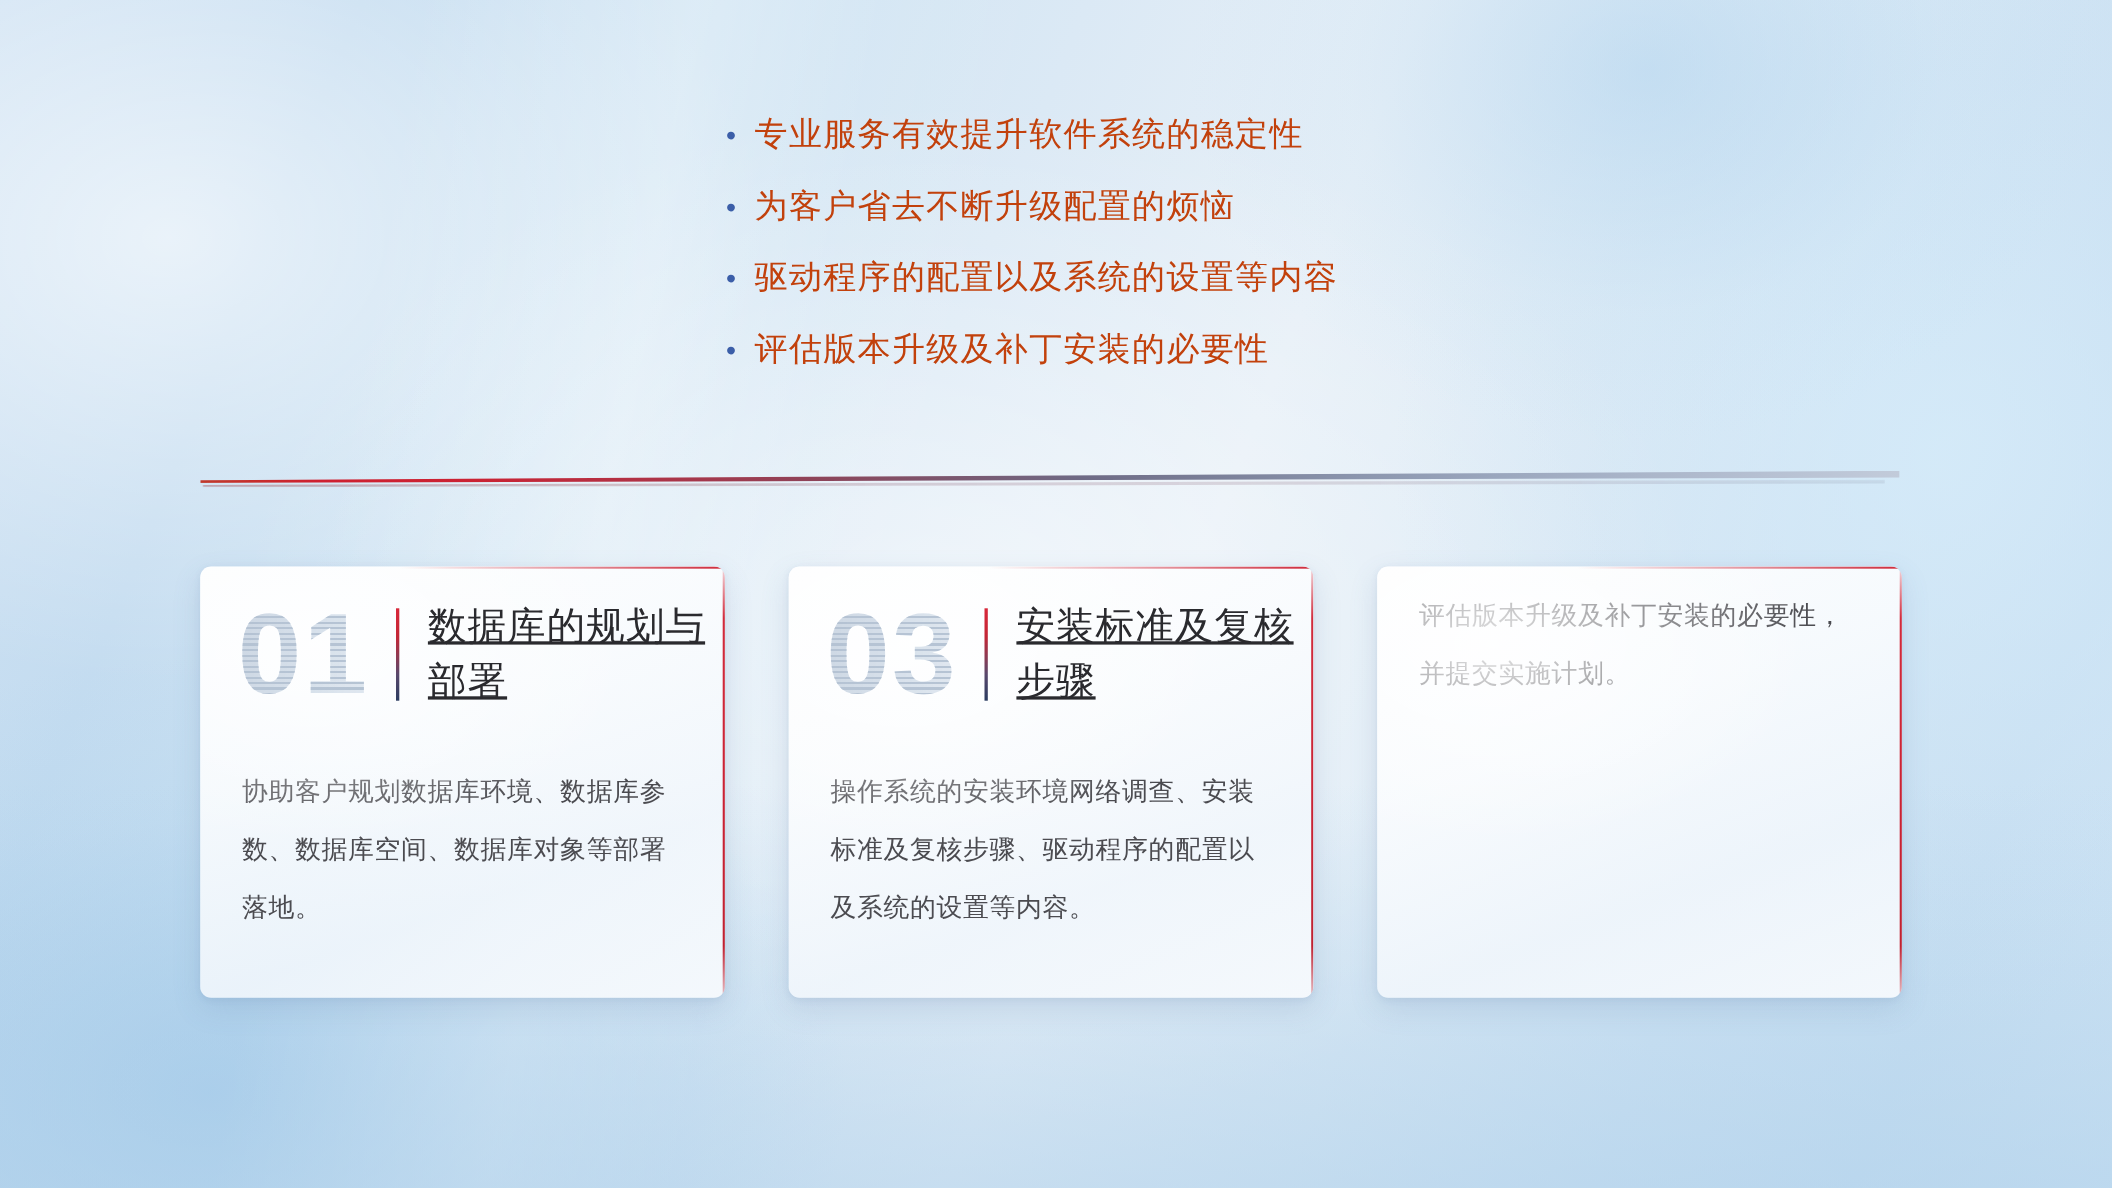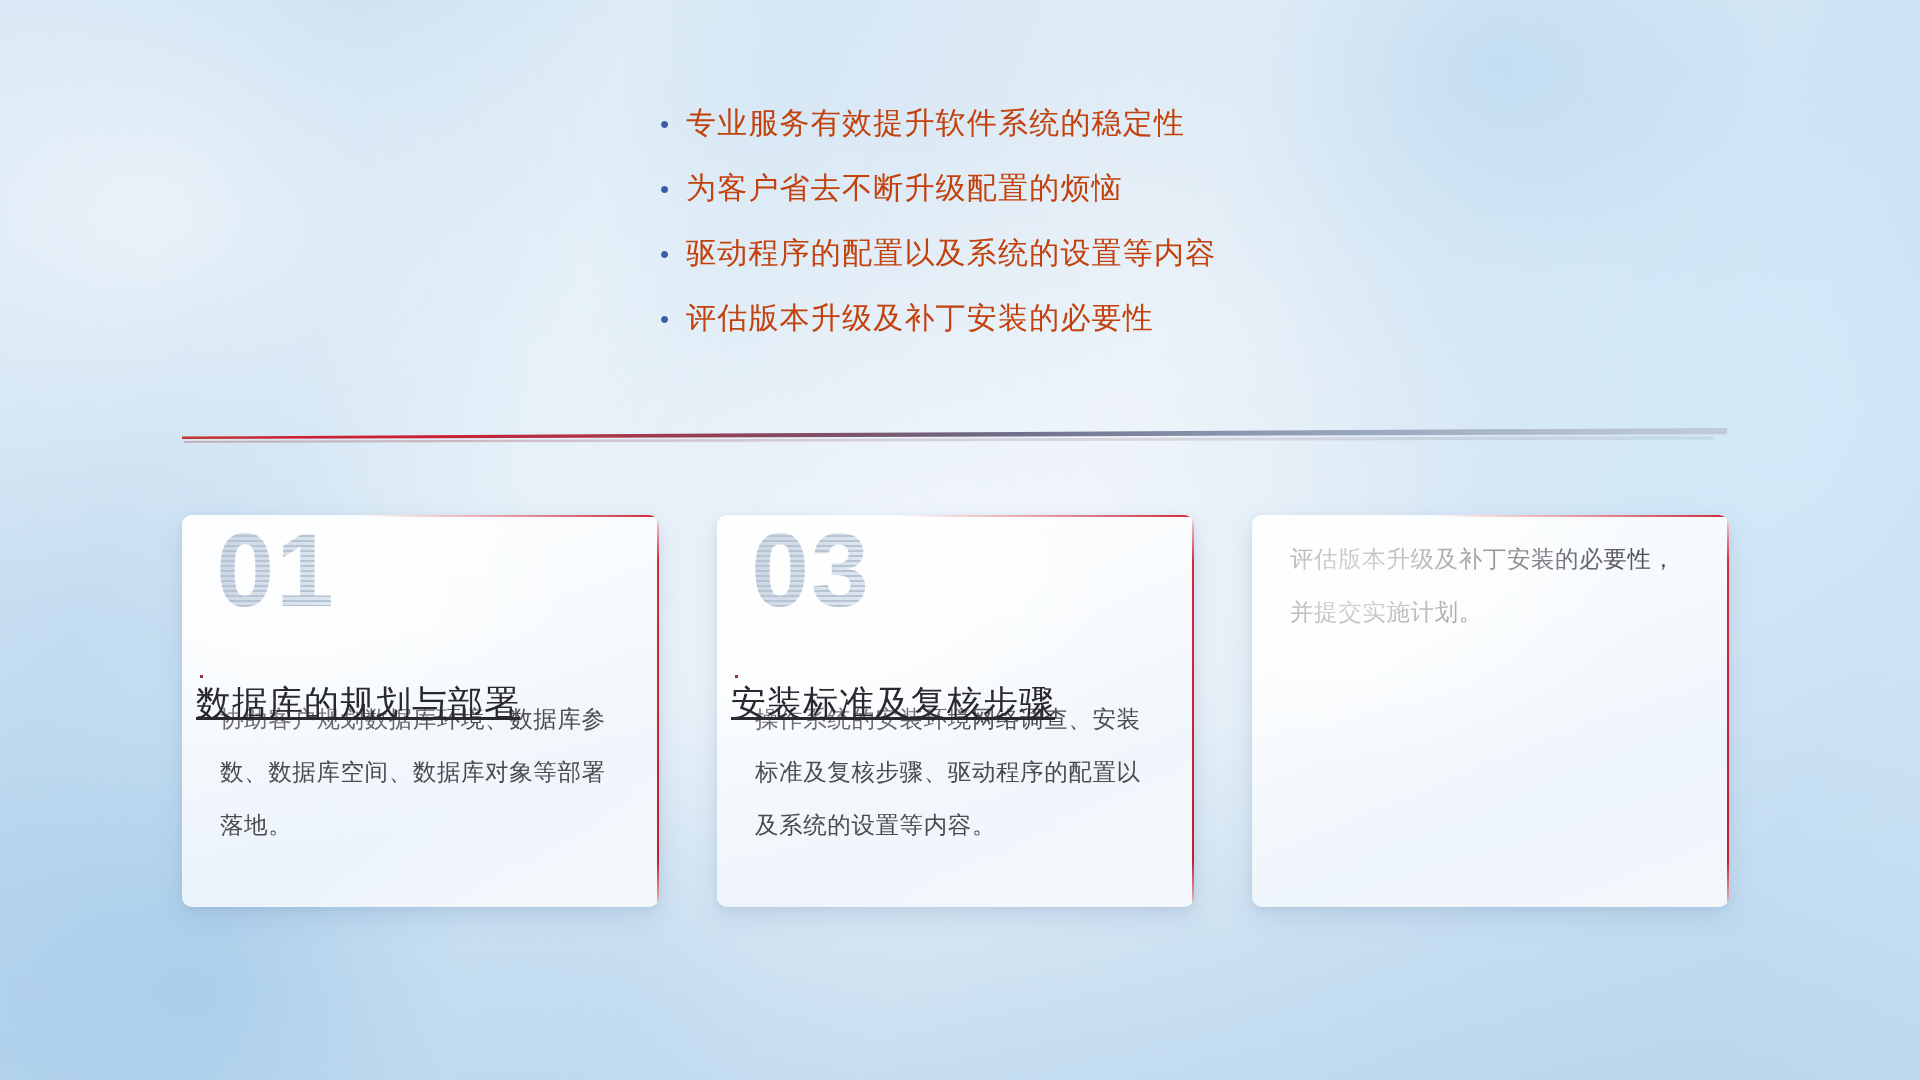--- a/index.html
+++ b/index.html
@@ -192,24 +192,23 @@
     position: absolute;
     inset: 0;
     background: radial-gradient(ellipse 420px 260px at 22% 18%,
       rgba(255,255,255,0.85) 0%, rgba(255,255,255,0) 70%);
     pointer-events: none;
   }
 
   .card-head {
     position: relative;
     display: flex;
-    align-items: flex-start;
+    align-items: center;
     height: 160px;
     padding-left: 14px;
-    flex-direction: column;
   }
 
   
   .card-num {
     position: relative;
     flex: 0 0 160px;
     width: 160px;
     height: 110px;
     font-size: 104px;
     font-weight: 700;

